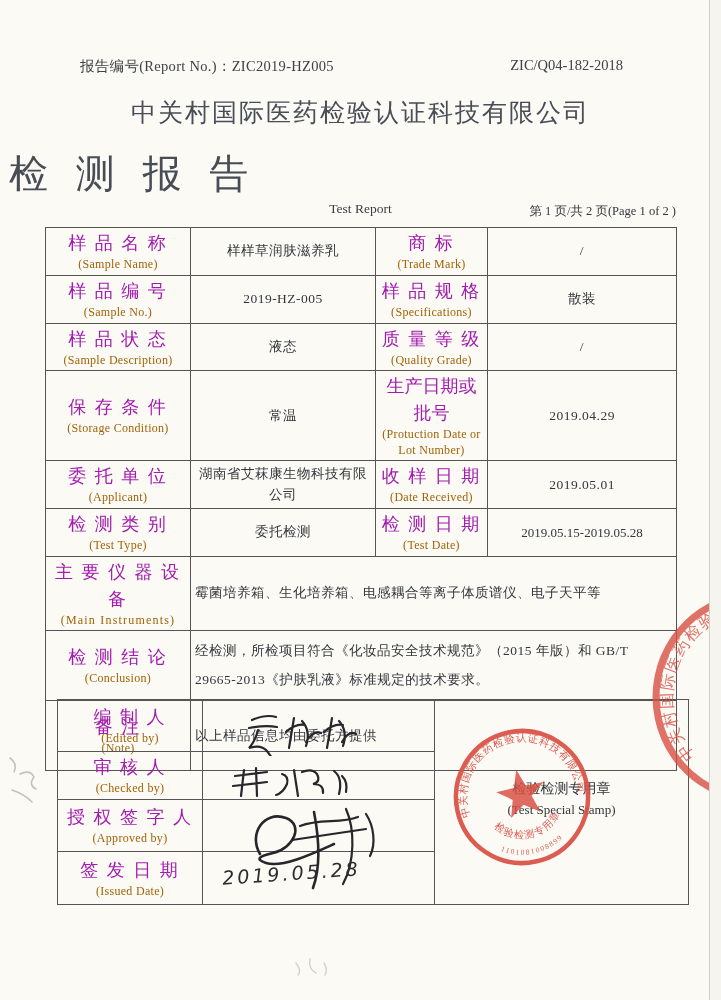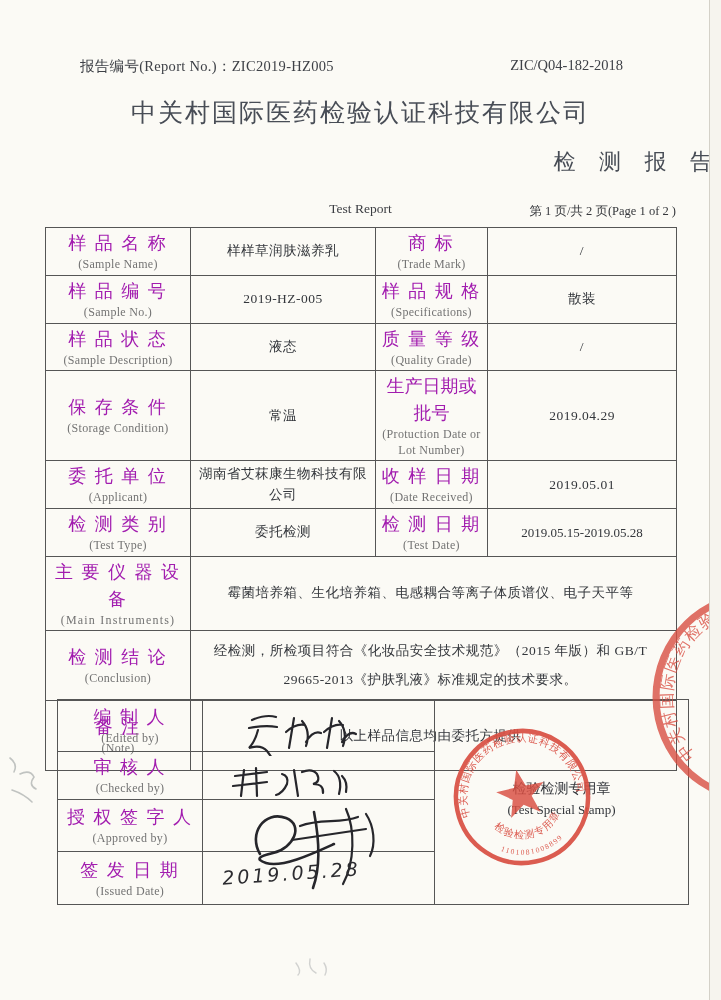--- a/index.html
+++ b/index.html
@@ -15,36 +15,36 @@
     background:#d4d1c8; }
 
   
   .report-line { position:absolute; top:57px; left:80px; right:98px;
     display:flex; justify-content:space-between; font-size:14.5px; color:#3e4147; }
   .report-line .left { letter-spacing:.3px; }
   .company-cn { position:absolute; top:96px; left:0; width:100%; text-align:center;
     font-size:25px; letter-spacing:2px; color:#484d56; }
   .company-en { position:absolute; top:128px; left:0; width:100%; text-align:center;
     font-size:14.5px; color:#3f4247; }
-  .title-cn { position:absolute; top:147px; left:0; width:100%; text-align:right;
-    font-size:22px; letter-spacing:9px; text-indent:9px; color:#474c55; }
+  .title-cn { position:absolute; top:147px; left:0; width:100%; text-align:left;
+    font-size:39px; letter-spacing:9px; text-indent:9px; color:#474c55; }
   .title-en { position:absolute; top:201px; left:0; width:100%; text-align:center;
     font-size:13.5px; }
   .page-info { position:absolute; top:203px; right:45px; font-size:12.5px; color:#35373b; }
 
   
   table { border-collapse:collapse; table-layout:fixed; }
   td { border:1px solid #555; text-align:center; vertical-align:middle;
        padding:2px 4px; overflow:hidden; }
   .tbl-top { position:absolute; top:227px; left:45px; width:631px; }
   .tbl-bot { position:absolute; top:699px; left:45px; width:631px;margin-left:12px; }
   .lbl-cn { font-size:18px; letter-spacing:2px; color:#a21caf; line-height:1.5; }
-  .lbl-en { font-size:12px; letter-spacing:.3px; color:#737373; line-height:1.3; }
+  .lbl-en { font-size:12px; letter-spacing:.3px; color:#a16207; line-height:1.3; }
   .val { font-size:13.5px; letter-spacing:.5px; color:#33363b; line-height:1.5; }
-  .val-left { text-align:center; padding-right:10px; }
+  .val-left { text-align:left; padding-right:10px; }
   .conclusion-val { line-height:2.1;margin-top:12px; }
   .note-val { vertical-align:middle; }
   .stamp-cell { vertical-align:top; }
   .stamp-cell-inner { padding-top:76px; font-size:14px; color:#33363b; line-height:1.6; }
   .stamp-cell-inner .en { font-size:13px; }
 
   
   .sig { position:absolute; }
   .sig path { fill:none; stroke:#26262b; stroke-width:2.2; stroke-linecap:round; }
   .hand-date { position:absolute; left:222px; top:862px; width:140px;

